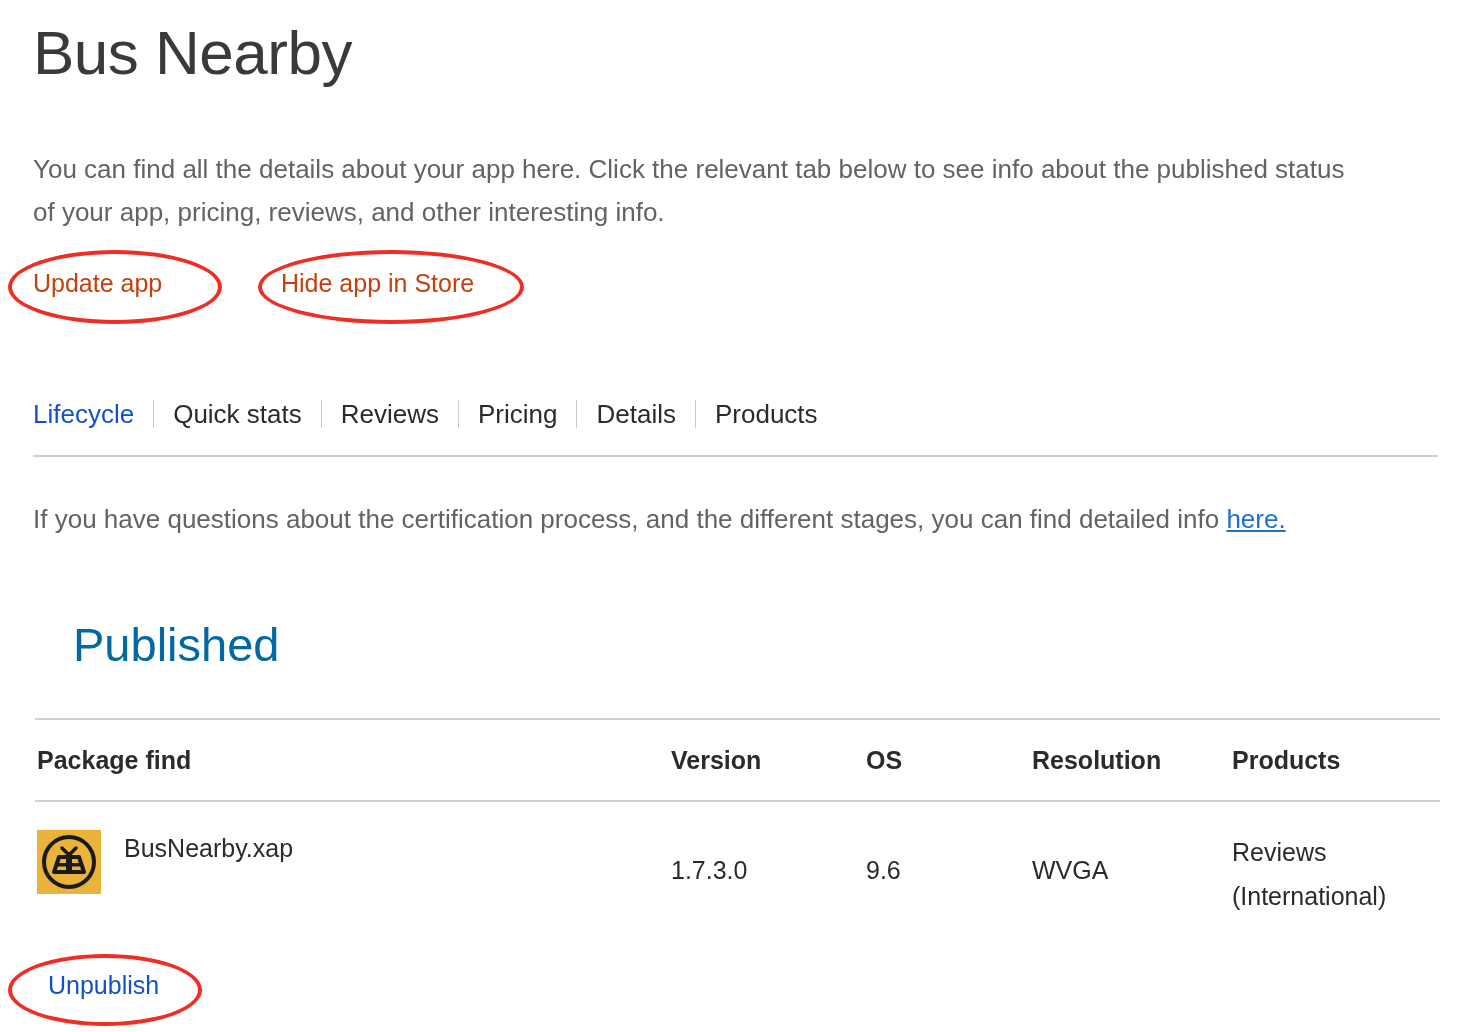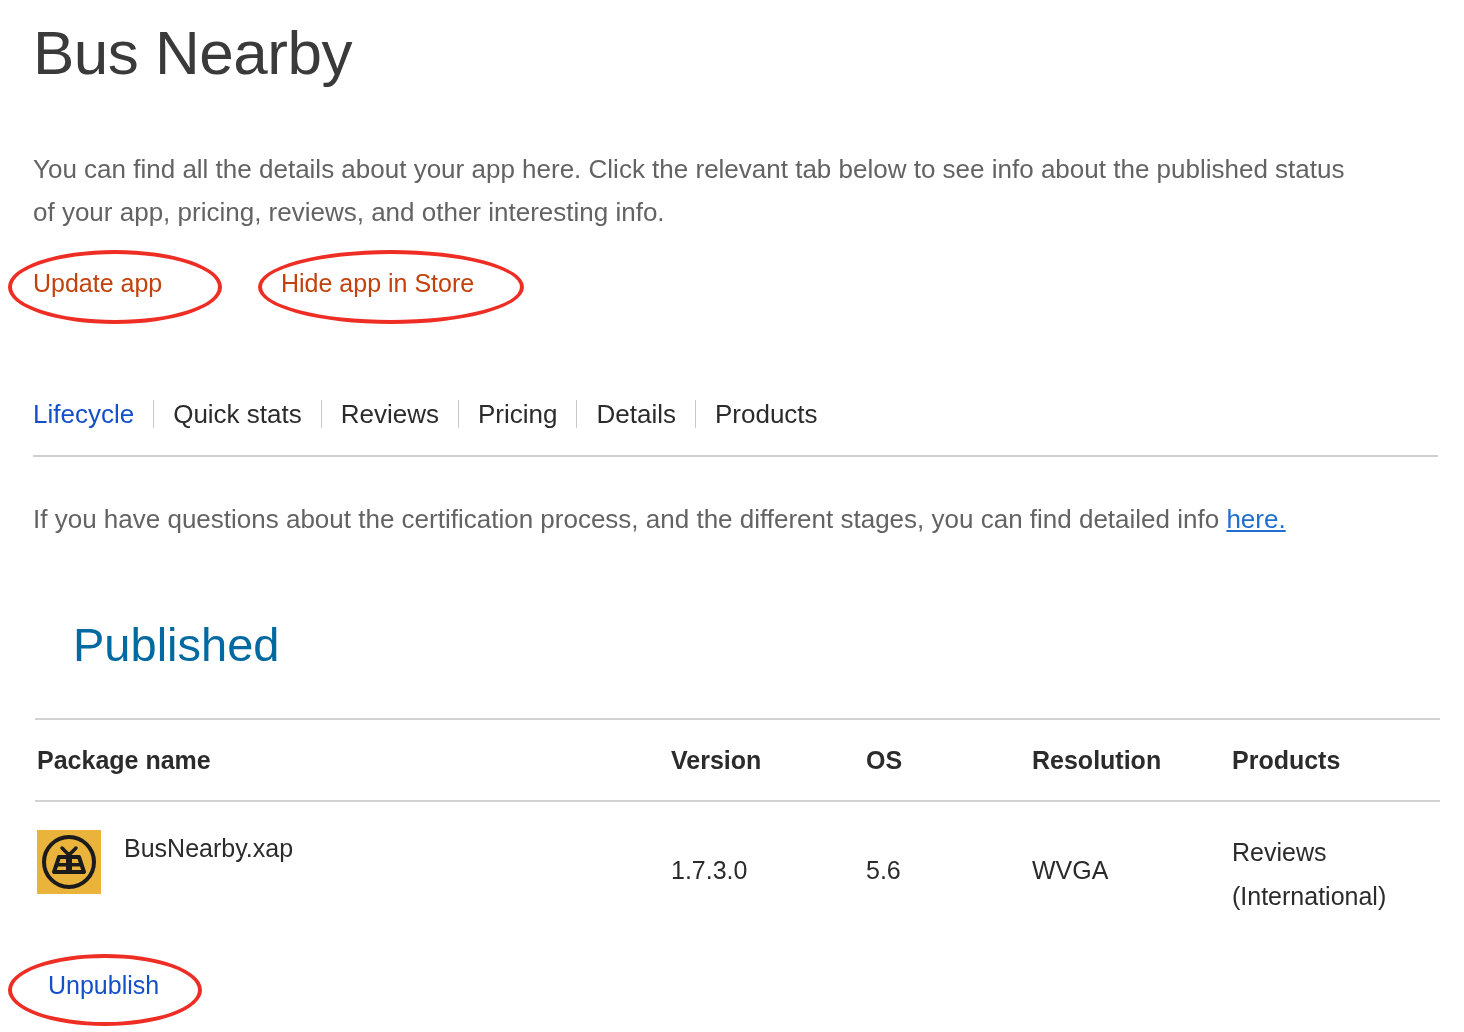--- a/index.html
+++ b/index.html
@@ -273,21 +273,21 @@
   <div class="cert-line">
     <span>If you have questions about the certification process, and the different stages, you can find detailed info </span><a class="cert-link">here.</a>
   </div>
 
   <div class="section-title">Published</div>
 
   <div class="pkg-table">
     <div class="rule"></div>
 
     <div class="thead-row">
-      <div class="cell c-pkg">Package name</div>
+      <div class="cell c-pkg">Package find</div>
       <div class="cell c-ver">Version</div>
       <div class="cell c-os">OS</div>
       <div class="cell c-res">Resolution</div>
       <div class="cell c-lang">Products</div>
     </div>
 
     <div class="rule"></div>
 
     <div class="tbody-row">
       <div class="pkg-cell">
@@ -297,21 +297,21 @@
           <path d="M22 27 L17 42 L31 42 L31 27 Z" fill="none" stroke="#1b1b1b" stroke-width="4" stroke-linejoin="round"></path>
           <path d="M42 27 L47 42 L33 42 L33 27 Z" fill="none" stroke="#1b1b1b" stroke-width="4" stroke-linejoin="round"></path>
           <rect x="30" y="22" width="4" height="22" fill="#1b1b1b"></rect>
           <path d="M25 18 L31 24" stroke="#1b1b1b" stroke-width="3.5" stroke-linecap="round"></path>
           <path d="M39 18 L33 24" stroke="#1b1b1b" stroke-width="3.5" stroke-linecap="round"></path>
           <rect x="18" y="33" width="28" height="3.5" fill="#1b1b1b"></rect>
         </svg>
         <span class="pkg-name">BusNearby.xap</span>
       </div>
       <div class="cell c-ver">1.7.3.0</div>
-      <div class="cell c-os">5.6</div>
+      <div class="cell c-os">9.6</div>
       <div class="cell c-res">WVGA</div>
       <div class="cell c-lang">Reviews (International)</div>
     </div>
   </div>
 
   <a class="unpublish-link">Unpublish</a>
 
 </div>
 
 </body></html>

